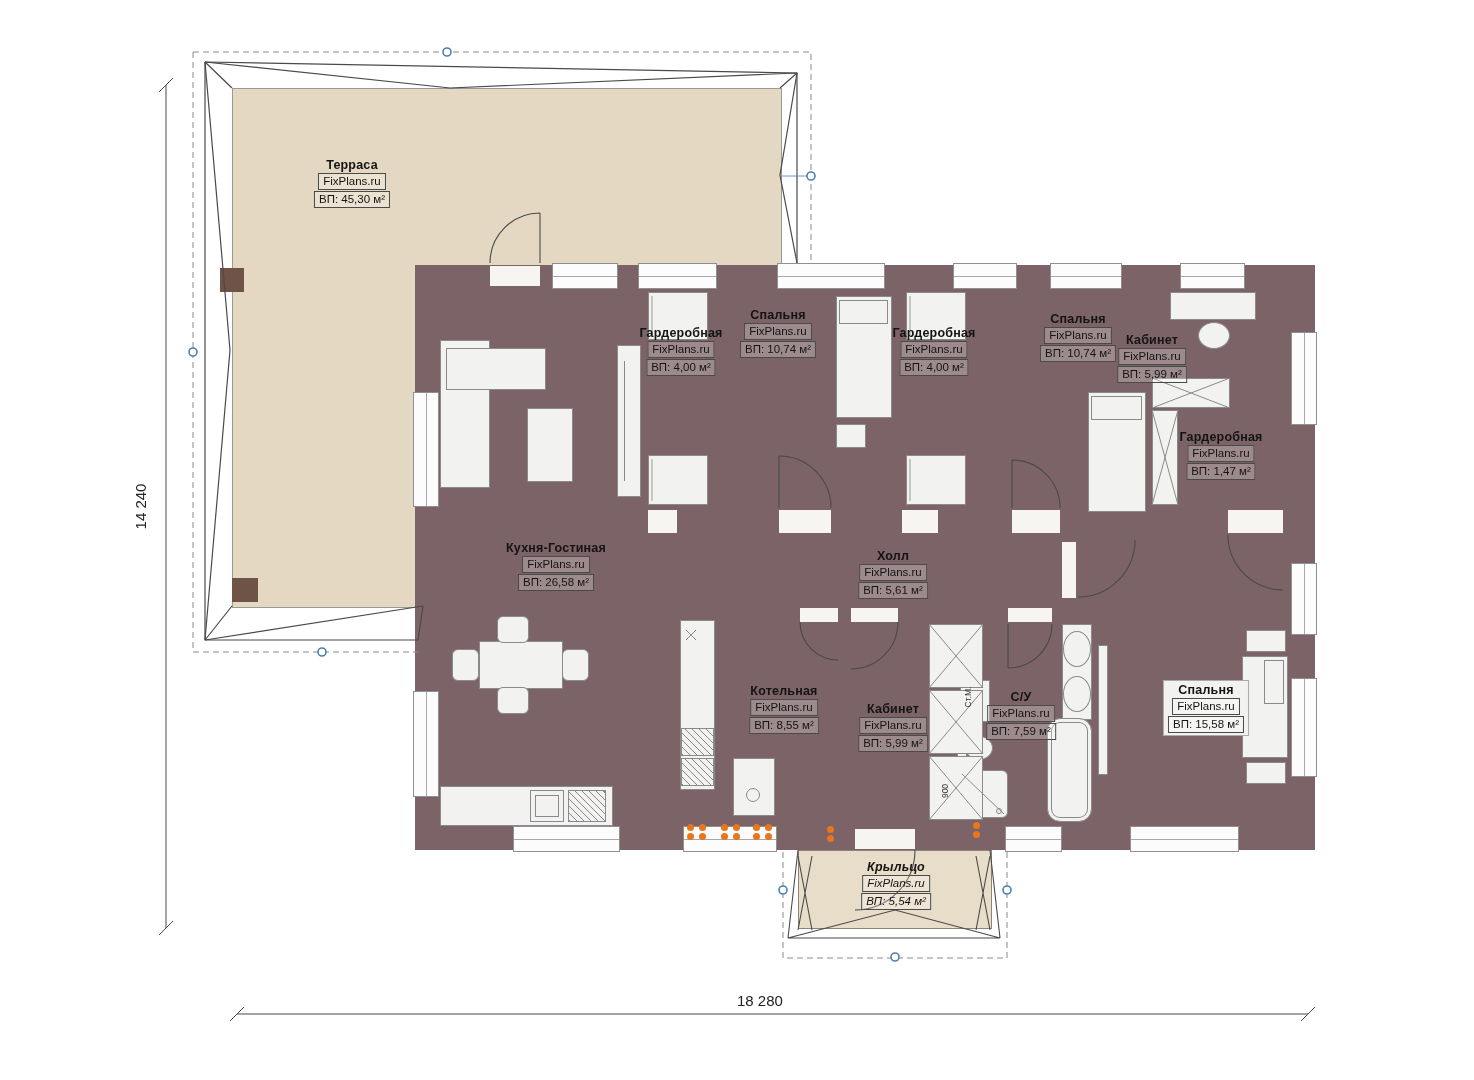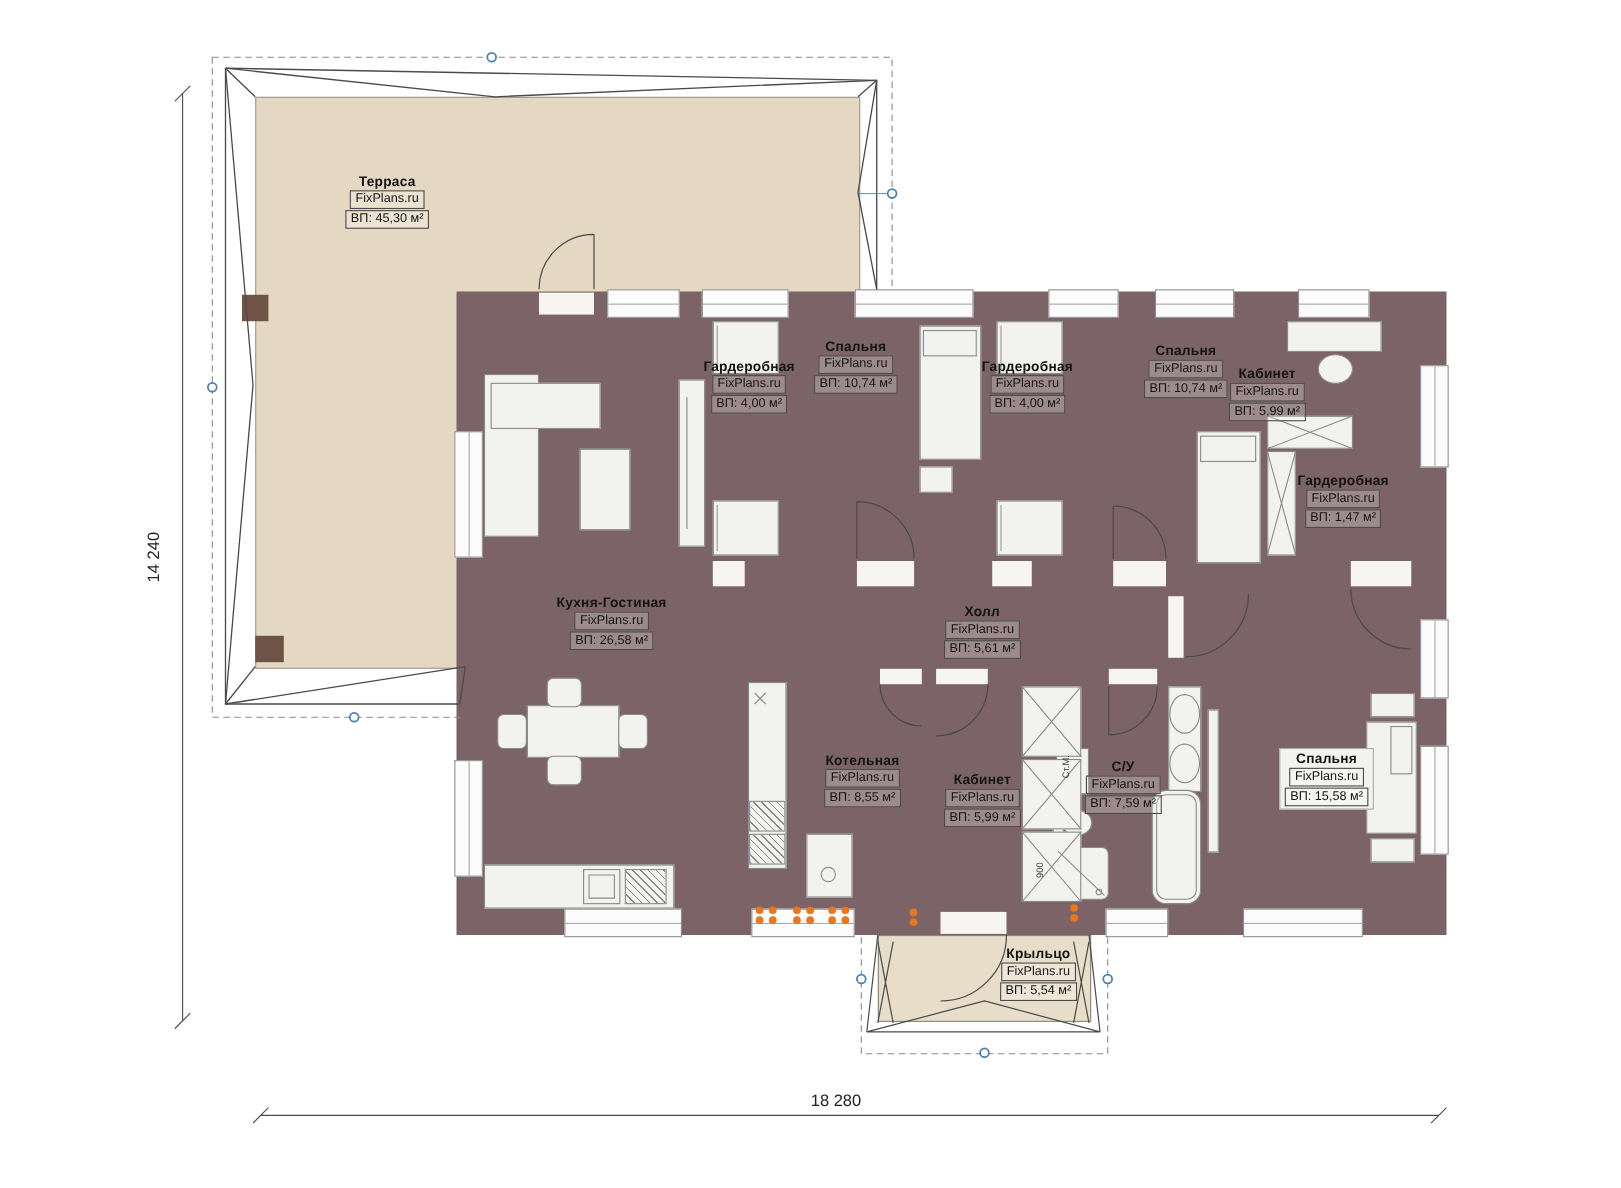--- a/index.html
+++ b/index.html
@@ -314,21 +314,21 @@
   <div class="rlabel" style="left:1021px;top:690px;">
     <div class="rname">С/У</div>
     <div class="tagrow"><span class="tag">FixPlans.ru</span></div>
     <div class="tagrow"><span class="tag">ВП: 7,59 м²</span></div>
   </div>
   <div class="rlabel" style="left:1206px;top:680px;background:#f2f2f0;padding:2px 4px;border:1px solid #aaa;">
     <div class="rname">Спальня</div>
     <div class="tagrow"><span class="tag">FixPlans.ru</span></div>
     <div class="tagrow"><span class="tag">ВП: 15,58 м²</span></div>
   </div>
-  <div class="rlabel" style="left:944px;top:860px;">
+  <div class="rlabel" style="left:896px;top:860px;font-style:italic;">
     <div class="rname">Крыльцо</div>
     <div class="tagrow"><span class="tag">FixPlans.ru</span></div>
     <div class="tagrow"><span class="tag">ВП: 5,54 м²</span></div>
   </div>
 
   <div class="rot tiny" style="left:958px;top:692px;">Ст.М.</div>
   <div class="rot tiny" style="left:938px;top:786px;">900</div>
 
   <div class="rot dim" style="left:105px;top:498px;width:70px;text-align:center;">14 240</div>
   <div class="abs dim" style="left:737px;top:992px;">18 280</div>

